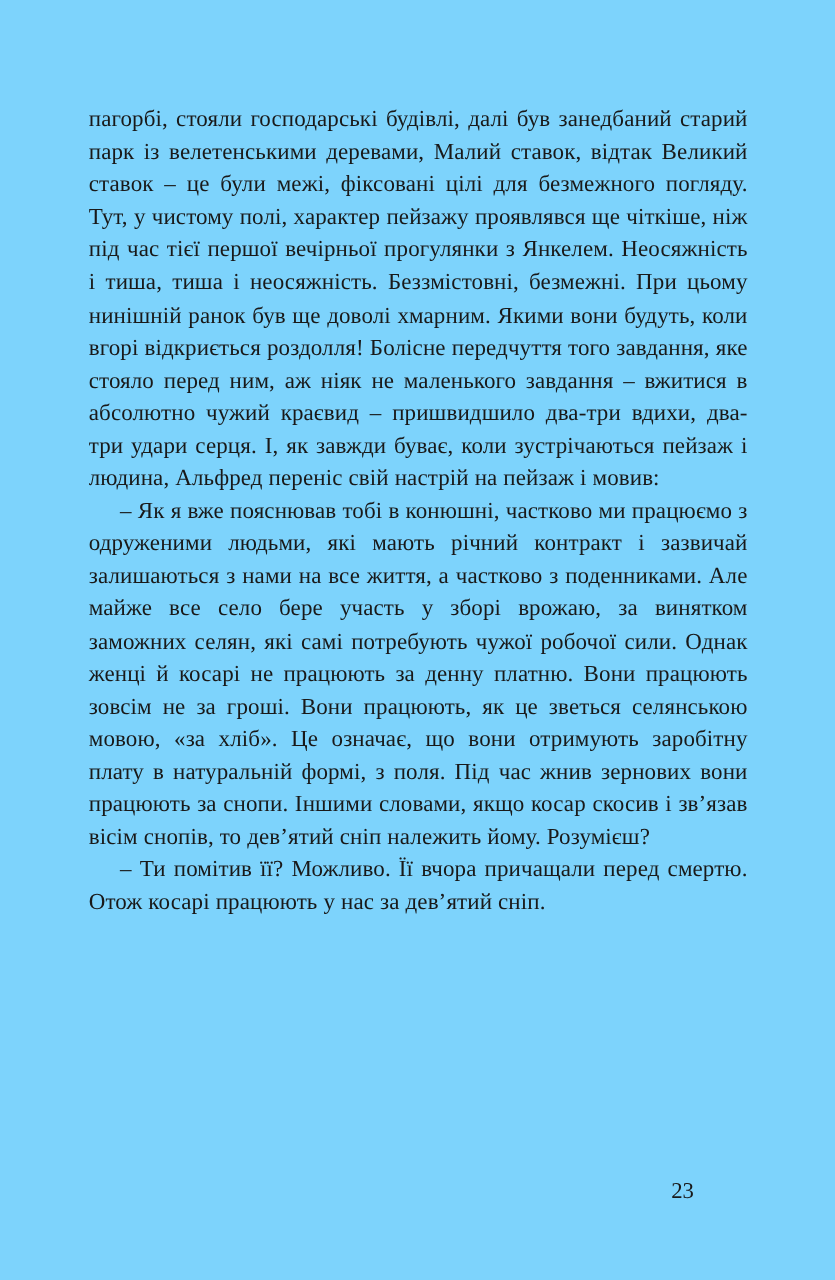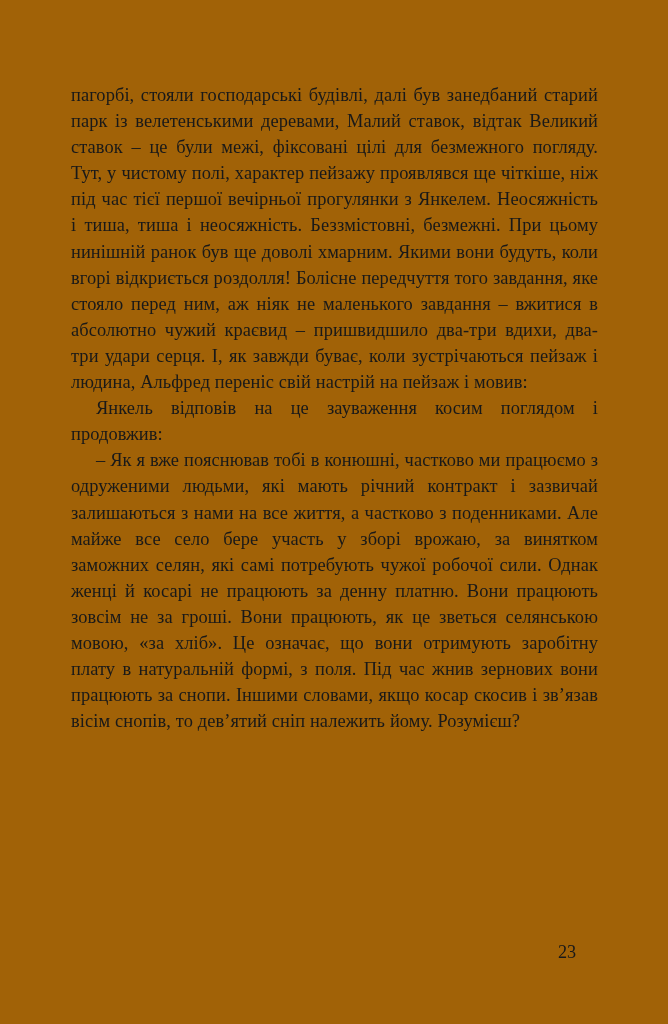--- a/index.html
+++ b/index.html
@@ -15,21 +15,21 @@
     font-family: "Liberation Serif", "DejaVu Serif", serif;
     color: #191919;
     -webkit-font-smoothing: antialiased;
   }
 
   .page {
     position: relative;
     box-sizing: border-box;
     width: 668px;
     height: 1024px;
-    background: #a16207;
+    background: #7dd3fc;
     padding: 16px;
   }
 
   .text-column {
     position: absolute;
     left: 71px;
     top: 82px;
     width: 527px;
   }
 
@@ -57,33 +57,33 @@
   
   .para:last-child {
     text-align: justify;
   }
 
   .folio {
     position: absolute;
     right: 71px;
     top: 940px;
     width: 60px;
-    text-align: center;
+    text-align: left;
     font-size: 18.2px;
     line-height: 24px;
     color: #191919;
     font-family: "Liberation Serif", "DejaVu Serif", serif;
   }
 </style>
 </head>
 <body>
 
 <div class="page">
 
   <div class="text-column">
     <p class="para cont">пагорбі, стояли господарські будівлі, далі був занедбаний старий парк із велетенськими деревами, Малий ставок, відтак Великий ставок – це були межі, фіксовані цілі для безмежного погляду. Тут, у чистому полі, характер пейзажу проявлявся ще чіткіше, ніж під час тієї першої вечірньої прогулянки з Янкелем. Неосяжність і тиша, тиша і неосяжність. Беззмістовні, безмежні. При цьому нинішній ранок був ще доволі хмарним. Якими вони будуть, коли вгорі відкриється роздолля! Болісне передчуття того завдання, яке стояло перед ним, аж ніяк не маленького завдання – вжитися в абсолютно чужий краєвид – пришвидшило два-три вдихи, два-три удари серця. І, як завжди буває, коли зустрічаються пейзаж і людина, Альфред переніс свій настрій на пейзаж і мовив:</p>
-    <p class="para indent">Янкель відповів на це зауваження косим поглядом і продовжив:</p>
     <p class="para indent">– Як я вже пояснював тобі в конюшні, частково ми працюємо з одруженими людьми, які мають річний контракт і зазвичай залишаються з нами на все життя, а частково з поденниками. Але майже все село бере участь у зборі врожаю, за винятком заможних селян, які самі потребують чужої робочої сили. Однак женці й косарі не працюють за денну платню. Вони працюють зовсім не за гроші. Вони працюють, як це зветься селянською мовою, «за хліб». Це означає, що вони отримують заробітну плату в натуральній формі, з поля. Під час жнив зернових вони працюють за снопи. Іншими словами, якщо косар скосив і зв’язав вісім снопів, то дев’ятий сніп належить йому. Розумієш?</p>
+    <p class="para indent">– Ти помітив її? Можливо. Її вчора причащали перед смертю. Отож косарі працюють у нас за дев’ятий сніп.</p>
   </div>
 
   <div class="folio">23</div>
 
 </div>
 
 </body></html>

